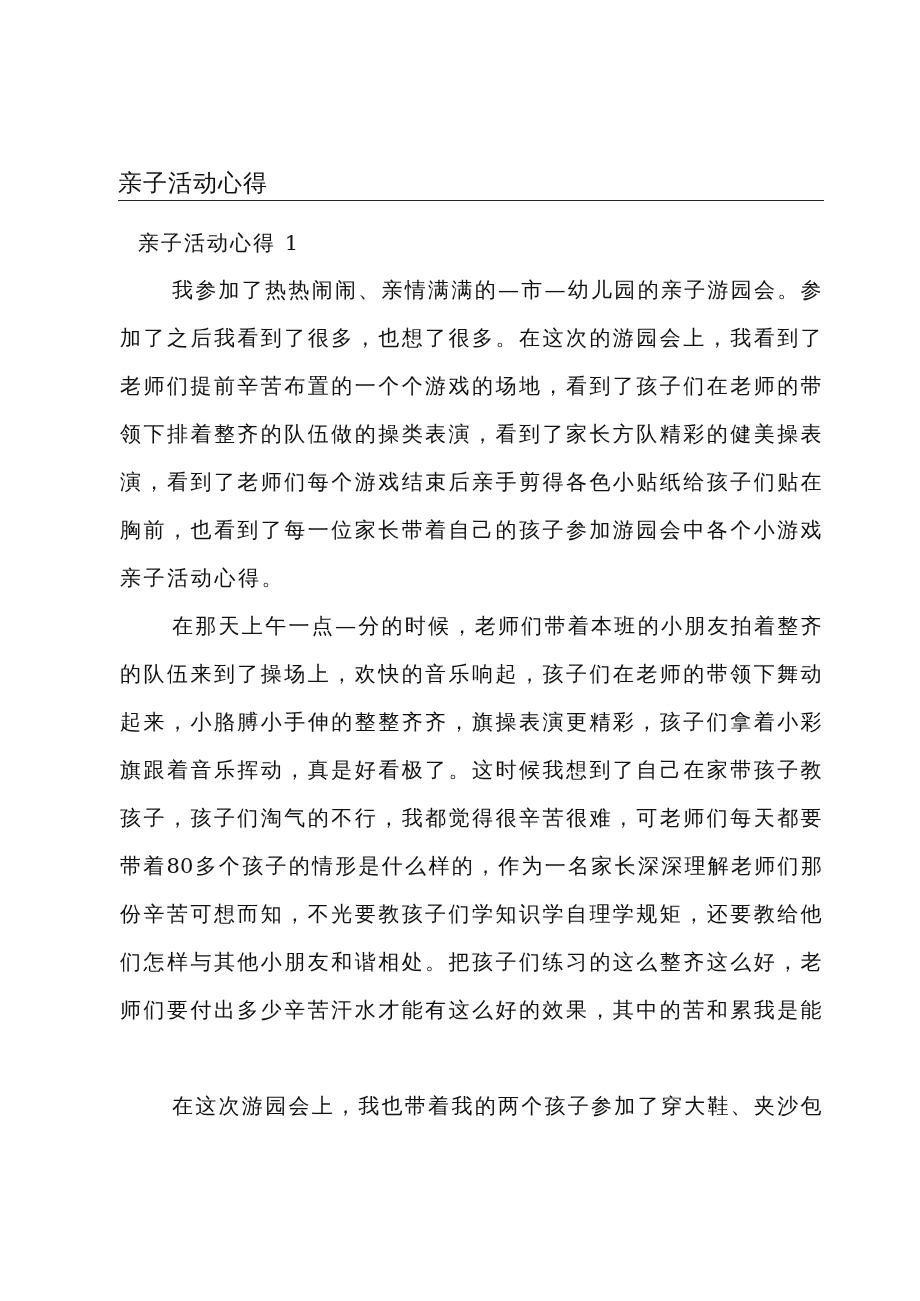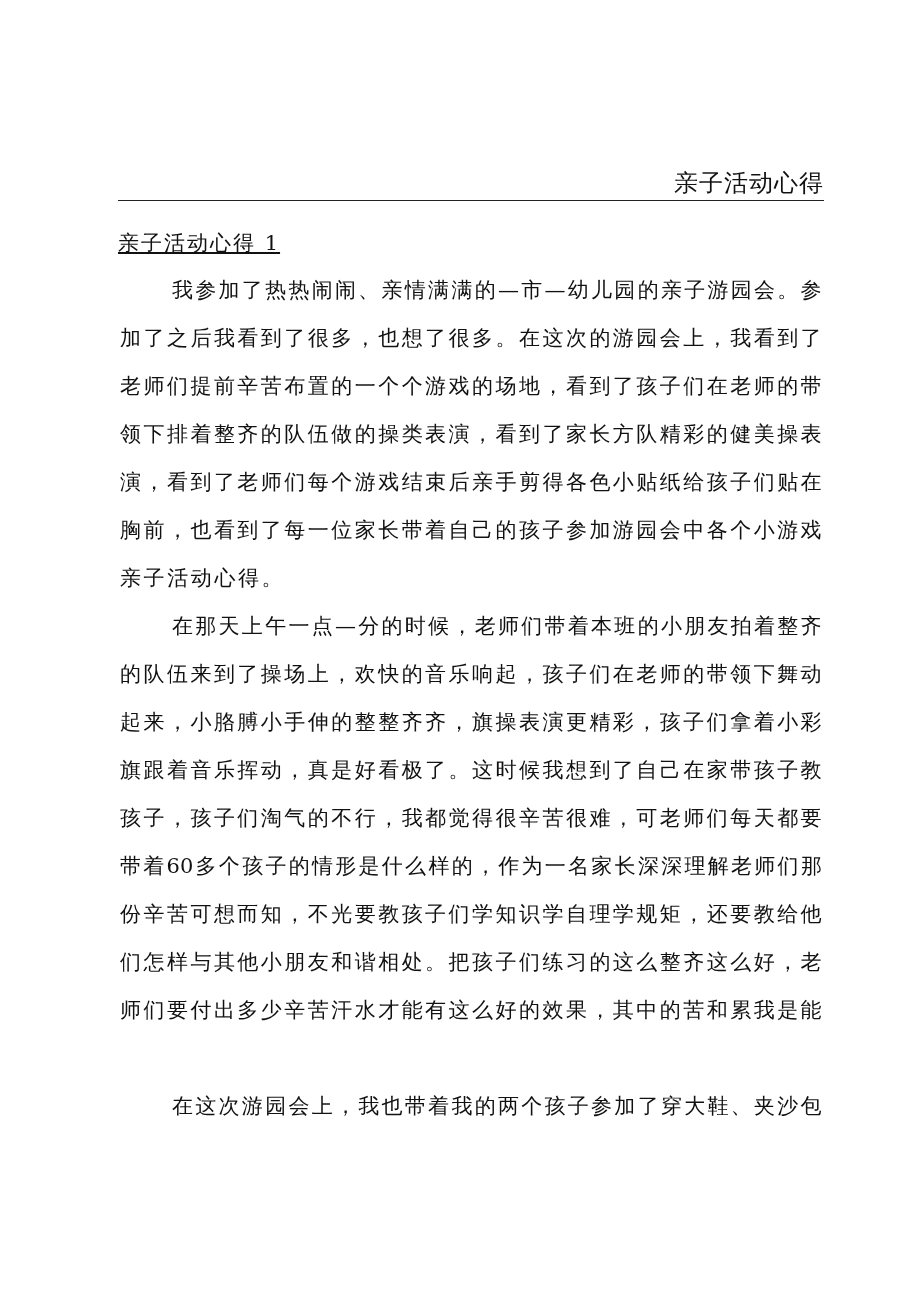--- a/index.html
+++ b/index.html
@@ -1,23 +1,23 @@
 <!DOCTYPE html>
 <html><head>
   <meta charset="utf-8">
   <style>
     html, body { margin: 0; padding: 0; background: #ffffff; }
     body { width: 920px; height: 1301px; position: relative; overflow: hidden;
            font-family: "DejaVu Serif", "Liberation Serif", serif; color: #111; }
-    .title { position: absolute; left: 118px; width: 706px; top: 168px; text-align: right;
+    .title { position: absolute; left: 118px; width: 706px; top: 168px; text-align: left;
              font-size: 24px; line-height: 30px; letter-spacing: 1px; }
     .rule { position: absolute; left: 118px; width: 706px; top: 200px; height: 0;
             border-top: 1.5px solid #222; }
-    .subtitle { position: absolute; left: 118px; top: 228px; font-size: 21px; line-height: 30px;
-                letter-spacing: 2px; text-decoration: underline; }
+    .subtitle { position: absolute; left: 138px; top: 228px; font-size: 21px; line-height: 30px;
+                letter-spacing: 2px; }
     .para { position: absolute; left: 120px; width: 702px; }
     .line { height: 48px; line-height: 48px; font-size: 21px; white-space: nowrap;
             display: flex; justify-content: space-between; }
     .line span { display: inline-block; }
     .line.last { justify-content: flex-start; letter-spacing: 2.6px; }
     .line.indent { padding-left: 52px; }
   </style>
 </head>
 <body>
 
@@ -373,21 +373,21 @@
       <span>师</span>
       <span>们</span>
       <span>每</span>
       <span>天</span>
       <span>都</span>
       <span>要</span>
     </div>
     <div class="line">
       <span>带</span>
       <span>着</span>
-      <span>60</span>
+      <span>80</span>
       <span>多</span>
       <span>个</span>
       <span>孩</span>
       <span>子</span>
       <span>的</span>
       <span>情</span>
       <span>形</span>
       <span>是</span>
       <span>什</span>
       <span>么</span>

